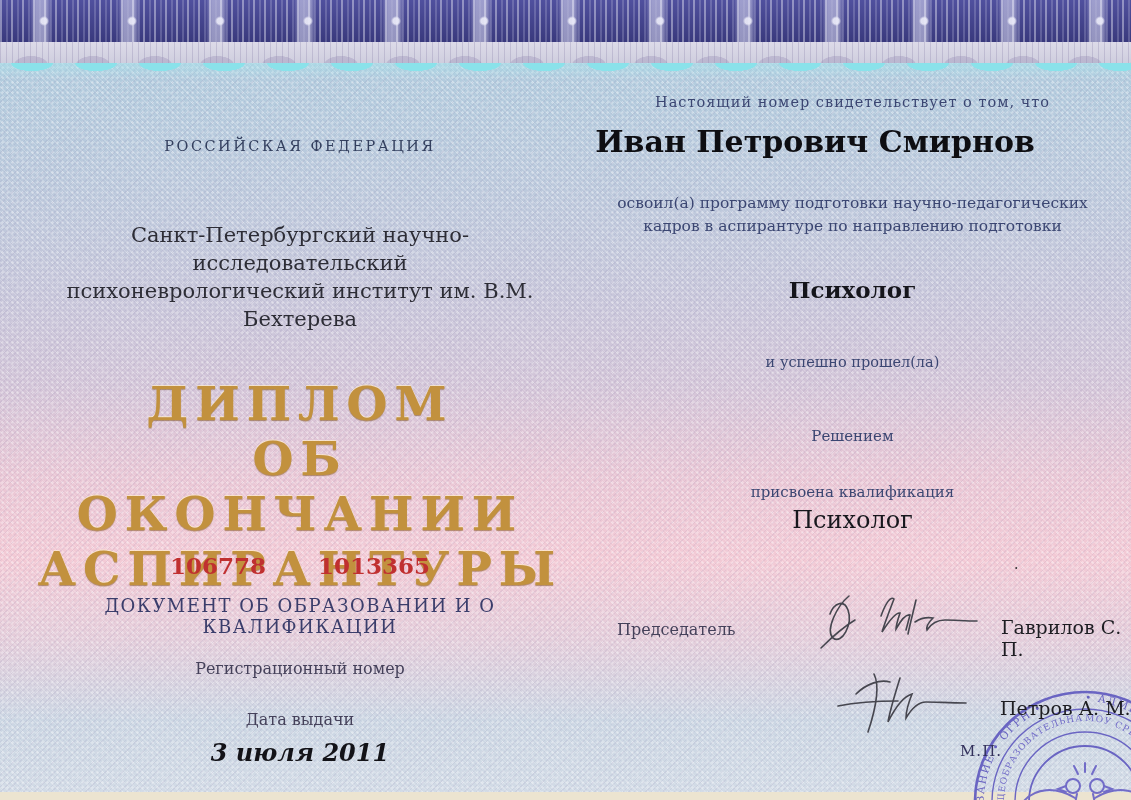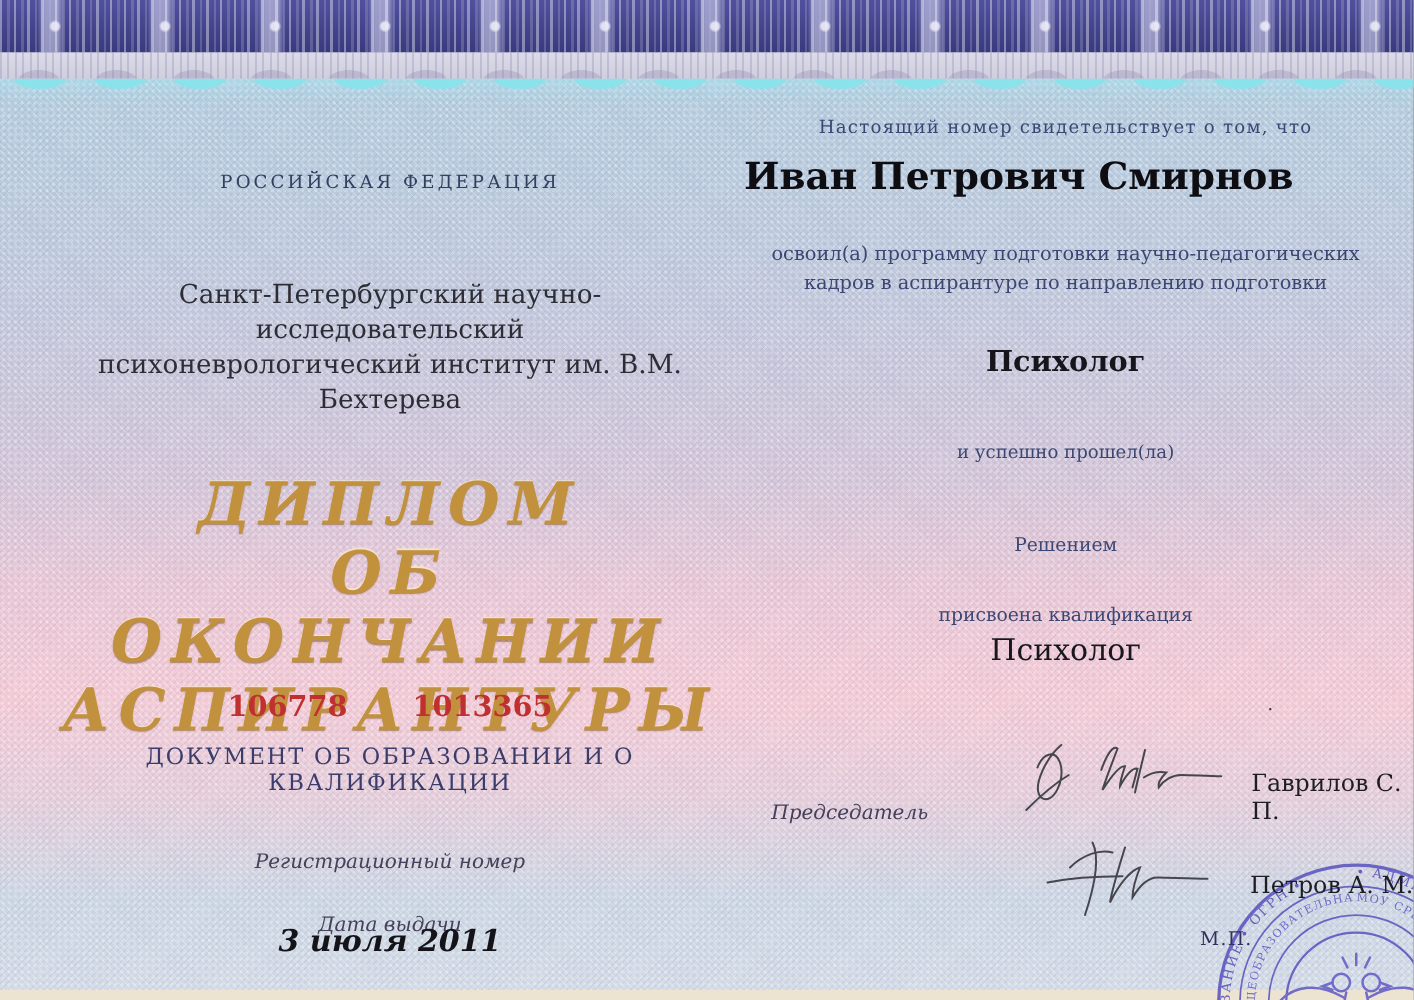--- a/index.html
+++ b/index.html
@@ -37,30 +37,30 @@
   }
   .band3{
     left:0;top:63px;width:100%;height:16px;z-index:2;
     background:
       radial-gradient(ellipse 34px 13px at 50% 0%, #8ae2ea 0 60%, rgba(138,226,234,0) 63%) 0 0/64px 16px repeat-x,
       linear-gradient(180deg, rgba(170,228,236,.55), rgba(170,228,236,0));
   }
   .bottom-strip{left:0;bottom:0;width:100%;height:8px;background:#ece4d0;z-index:2;}
   .t{z-index:4;}
   .c{text-align:center;}
-  .lp{left:42px;width:540px;}
+  .lp{left:30px;width:540px;}
   .rp{left:605px;width:495px;}
   .navy{color:#3b4672;}
   .country{top:138px;font-size:14.5px;letter-spacing:2.5px;color:#333f5e;}
   .inst{top:221px;font-size:21px;line-height:28px;color:#2d2d36;}
   .title{top:376px;font-size:47px;line-height:55px;letter-spacing:7px;color:#c2913e;
-    text-shadow:0 1px 1px rgba(125,80,20,.55), 0 -1px 0 rgba(255,240,205,.65);font-weight:bold;font-style:italic;}
+    text-shadow:0 1px 1px rgba(125,80,20,.55), 0 -1px 0 rgba(255,240,205,.65);font-weight:bold;}
   .numbers{top:552px;font-size:23px;font-weight:bold;color:#c03030;display:flex;justify-content:center;gap:52px;}
   .doctype{top:595px;font-size:18px;letter-spacing:1.5px;color:#3a3d6b;}
-  .ital{font-style:italic;color:#45415a;margin-top:20px;}
+  .ital{color:#45415a;}
   .reglabel{top:659px;font-size:16px;}
   .regnum{top:683px;font-size:22px;font-weight:bold;color:#1e1e24;}
   .datelabel{top:710px;font-size:16px;}
   .dateval{top:738px;font-size:24px;font-weight:bold;color:#131318;font-style:italic;}
   .intro{top:94px;font-size:14.5px;letter-spacing:1px;}
   .holder{left:575px;width:480px;top:124px;font-size:30px;font-weight:bold;color:#0e0e12;}
   .program{top:192px;font-size:15.5px;line-height:23px;}
   .specialty{top:276px;font-size:23px;font-weight:bold;color:#15151b;}
   .passed{top:354px;font-size:14.5px;}
   .decision{top:427px;font-size:15px;}

